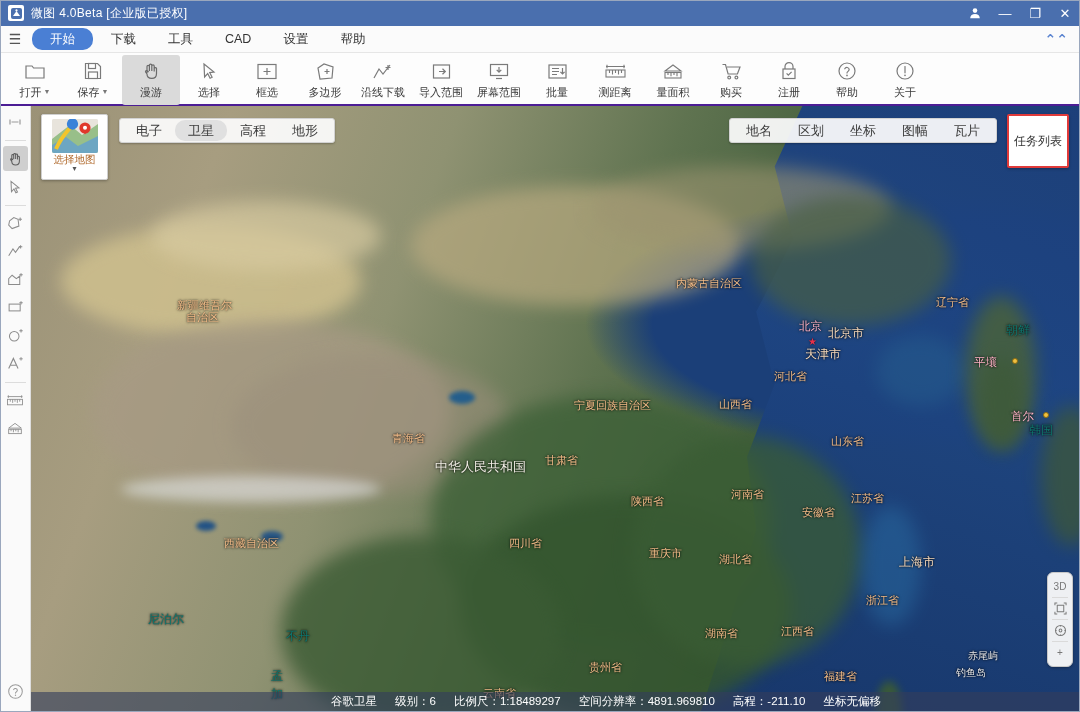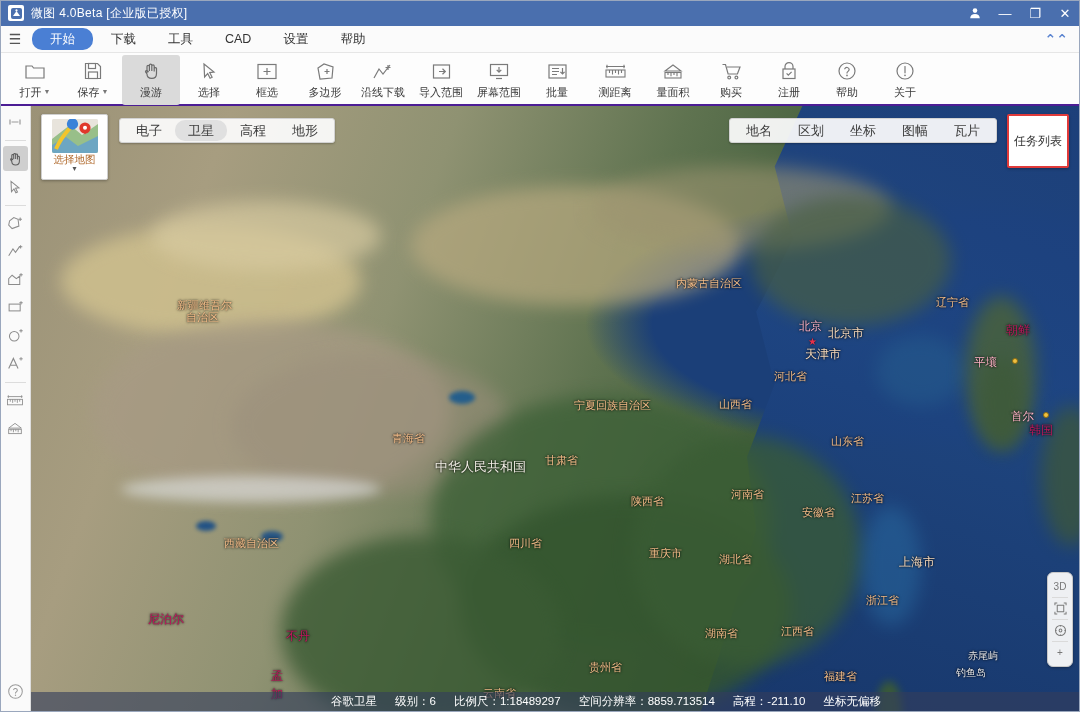--- a/index.html
+++ b/index.html
@@ -196,21 +196,21 @@
   }
   .rc-sep { width:16px; height:1px; background:#dadada; }
 
   
   .mlbl {
     position: absolute; white-space: nowrap; pointer-events: none;
     font-family: "Liberation Sans","DejaVu Sans",sans-serif;
     text-shadow: 0 0 2px rgba(0,0,0,.85), 0 0 3px rgba(0,0,0,.55);
   }
   .mlbl.prov { color: #f3bc88; font-size: 11px; }
-  .mlbl.country { color: #be185d; font-size: 12px; font-family: Liberation Serif, serif; }
+  .mlbl.country { color: #0f766e; font-size: 12px; font-family: Liberation Serif, serif; }
   .mlbl.cn { color: #f3efe6; font-size: 13px; }
   .mlbl.capital { color: #ffb3c6; font-size: 11.5px; }
   .mlbl.city { color: #f6d9bb; font-size: 12px; }
   .mlbl.isle { color: #e8e8ea; font-size: 10px; }
   .cap-dot {
     position:absolute; width:9px; height:9px; pointer-events:none;
     color:#e8314a; font-size:10px; line-height:9px;
     text-shadow: 0 0 2px rgba(0,0,0,.8);
   }
   .city-dot {
@@ -704,21 +704,21 @@
 
         <div class="statusbar">
           <div class="sb-cell">谷歌卫星</div>
           <div class="sb-cell">
             <span>级别：</span><span>6</span>
           </div>
           <div class="sb-cell">
             <span>比例尺：</span><span>1:18489297</span>
           </div>
           <div class="sb-cell">
-            <span>空间分辨率：</span><span>8859.713514</span>
+            <span>空间分辨率：</span><span>4891.969810</span>
           </div>
           <div class="sb-cell">
             <span>高程：</span><span>-211.10</span>
           </div>
           <div class="sb-cell">坐标无偏移</div>
         </div>
 
       </div>
     </div>
   </div>

